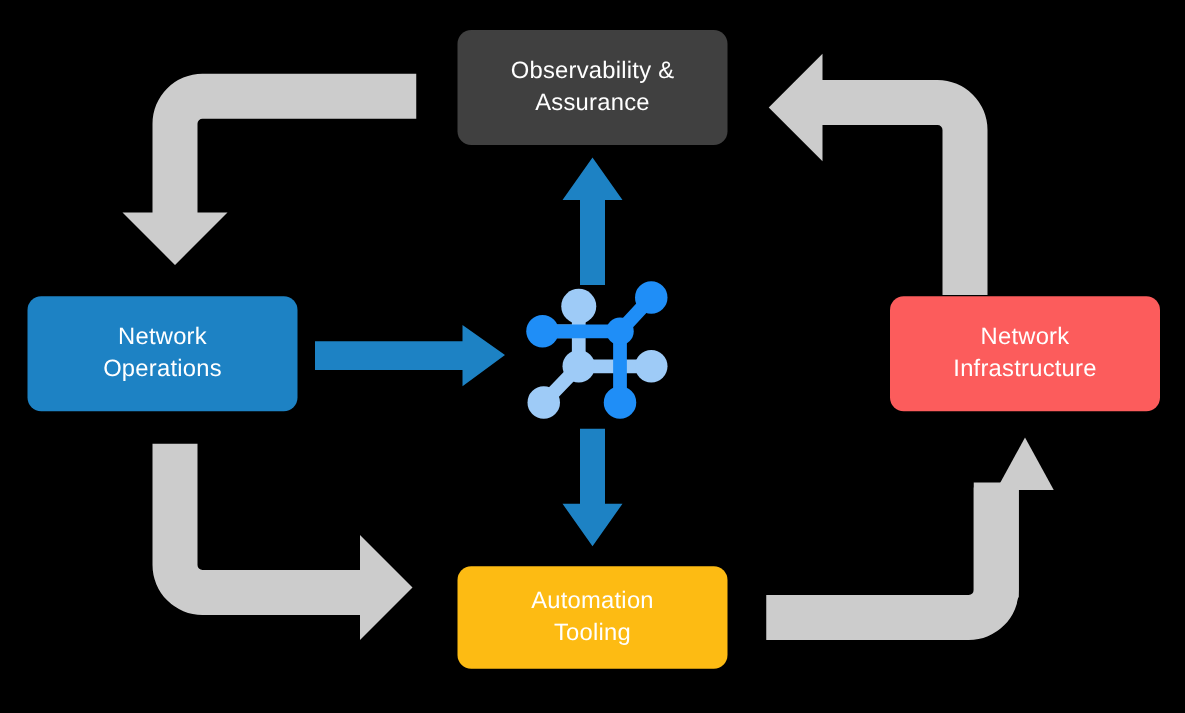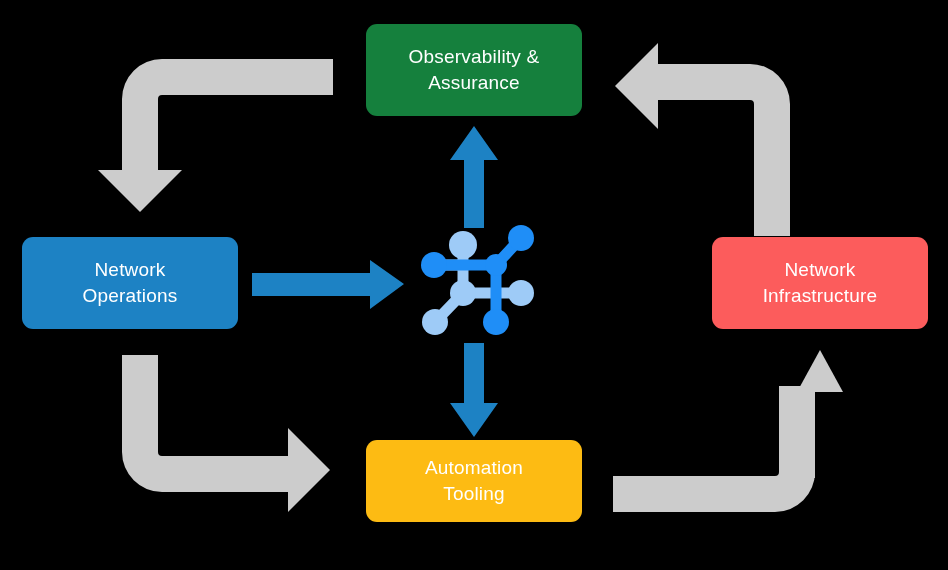--- a/index.html
+++ b/index.html
@@ -29,32 +29,32 @@
     font-weight: 400;
     letter-spacing: 0.2px;
     padding: 6px 10px;
   }
   .node-label {
     display: block;
     white-space: pre-line;
   }
   #box-observability {
     left: 366px; top: 24px; width: 216px; height: 92px;
-    background: #15803d;
+    background: #404040;
   }
   #box-network-operations {
     left: 22px; top: 237px; width: 216px; height: 92px;
     background: #1d82c4;
   }
   #box-network-infrastructure {
     left: 712px; top: 237px; width: 216px; height: 92px;
     background: #fc5c5c;
   }
   #box-automation-tooling {
-    left: 366px; top: 440px; width: 216px; height: 82px;
+    left: 366px; top: 453px; width: 216px; height: 82px;
     background: #fdbb13;
   }
 
   .svg-layer {
     position: absolute;
     left: 0; top: 0;
     width: 948px;
     height: 570px;
   }
 </style>

